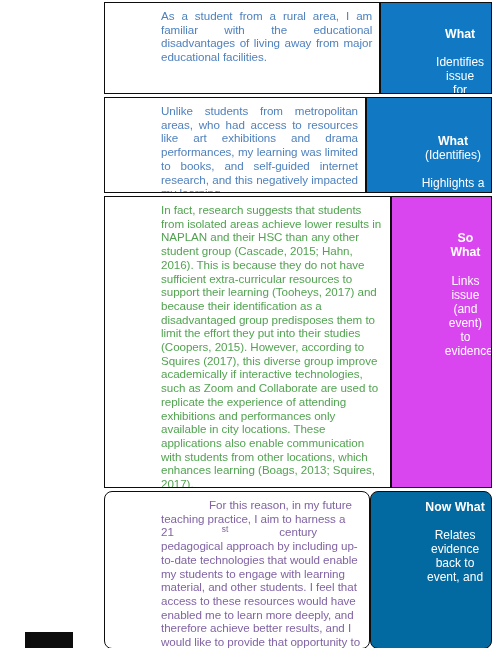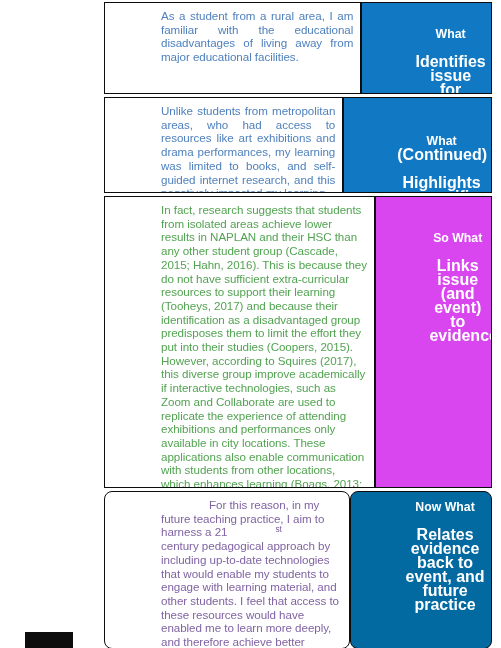--- a/index.html
+++ b/index.html
@@ -71,22 +71,22 @@
     padding: 7px 5px 6px 5px;
     overflow: hidden;
   }
   .cell-label .head {
     font-weight: bold;
     font-size: 12.3px;
     line-height: 14.4px;
     margin: 0;
   }
   .cell-label .sub {
-    font-weight: bold;
-    font-size: 16px;
+    font-weight: normal;
+    font-size: 12px;
     line-height: 14px;
     margin: 0;
   }
   .cell-label .gap { height: 14px; }
 
   .bg-blue   { background: #1179c4; }
   .bg-green  { background: #d946ef; }
   .bg-purple { background: #0369a1; }
 
   
@@ -129,21 +129,21 @@
         <p class="sub">for reflection</p>
       </div>
     </div>
 
     <div class="row row-2">
       <div class="cell-text t-blue justify">
         <p>Unlike students from metropolitan areas, who had access to resources like art exhibitions and drama performances, my learning was limited to books, and self-guided internet research, and this negatively impacted my learning.</p>
       </div>
       <div class="cell-label bg-blue">
         <p class="head">What</p>
-        <p class="sub">(Continued)</p>
+        <p class="sub">(Identifies)</p>
         <div class="gap"></div>
         <p class="sub">Highlights a specific</p>
         <p class="sub">event/experience</p>
       </div>
     </div>
 
     <div class="row row-3">
       <div class="cell-text t-green left">
         <p>In fact, research suggests that students from isolated areas achieve lower results in NAPLAN and their HSC than any other student group (Cascade, 2015; Hahn, 2016). This is because they do not have sufficient extra-curricular resources to support their learning (Tooheys, 2017) and because their identification as a disadvantaged group predisposes them to limit the effort they put into their studies (Coopers, 2015). However, according to Squires (2017), this diverse group improve academically if interactive technologies, such as Zoom and Collaborate are used to replicate the experience of attending exhibitions and performances only available in city locations. These applications also enable communication with students from other locations, which enhances learning (Boags, 2013; Squires, 2017).</p>
       </div>
@@ -158,21 +158,20 @@
 
     <div class="row row-4">
       <div class="cell-text t-purple left">
         <p><span>For this reason, in my future teaching practice, I aim to harness a 21</span><sup>st</sup><span> century pedagogical approach by including up-to-date technologies that would enable my students to engage with learning material, and other students. I feel that access to these resources would have enabled me to learn more deeply, and therefore achieve better results, and I would like to provide that opportunity to my future students so that they do not experience the same educational disadvantage as me.</span></p>
       </div>
       <div class="cell-label bg-purple">
         <p class="head">Now What</p>
         <div class="gap"></div>
         <p class="sub">Relates evidence</p>
         <p class="sub">back to event, and</p>
-        <p class="sub">future practice</p>
       </div>
     </div>
 
   </div>
 
   <div class="tail-line"></div>
 
 </div>
 
 </body></html>

